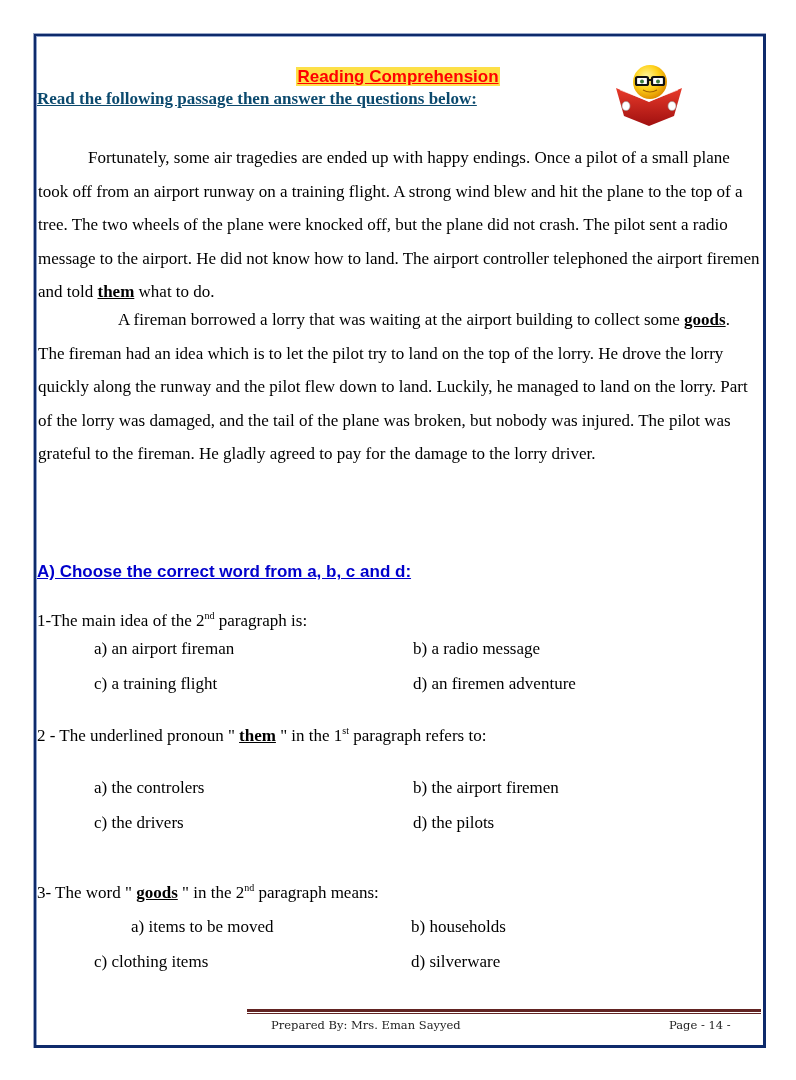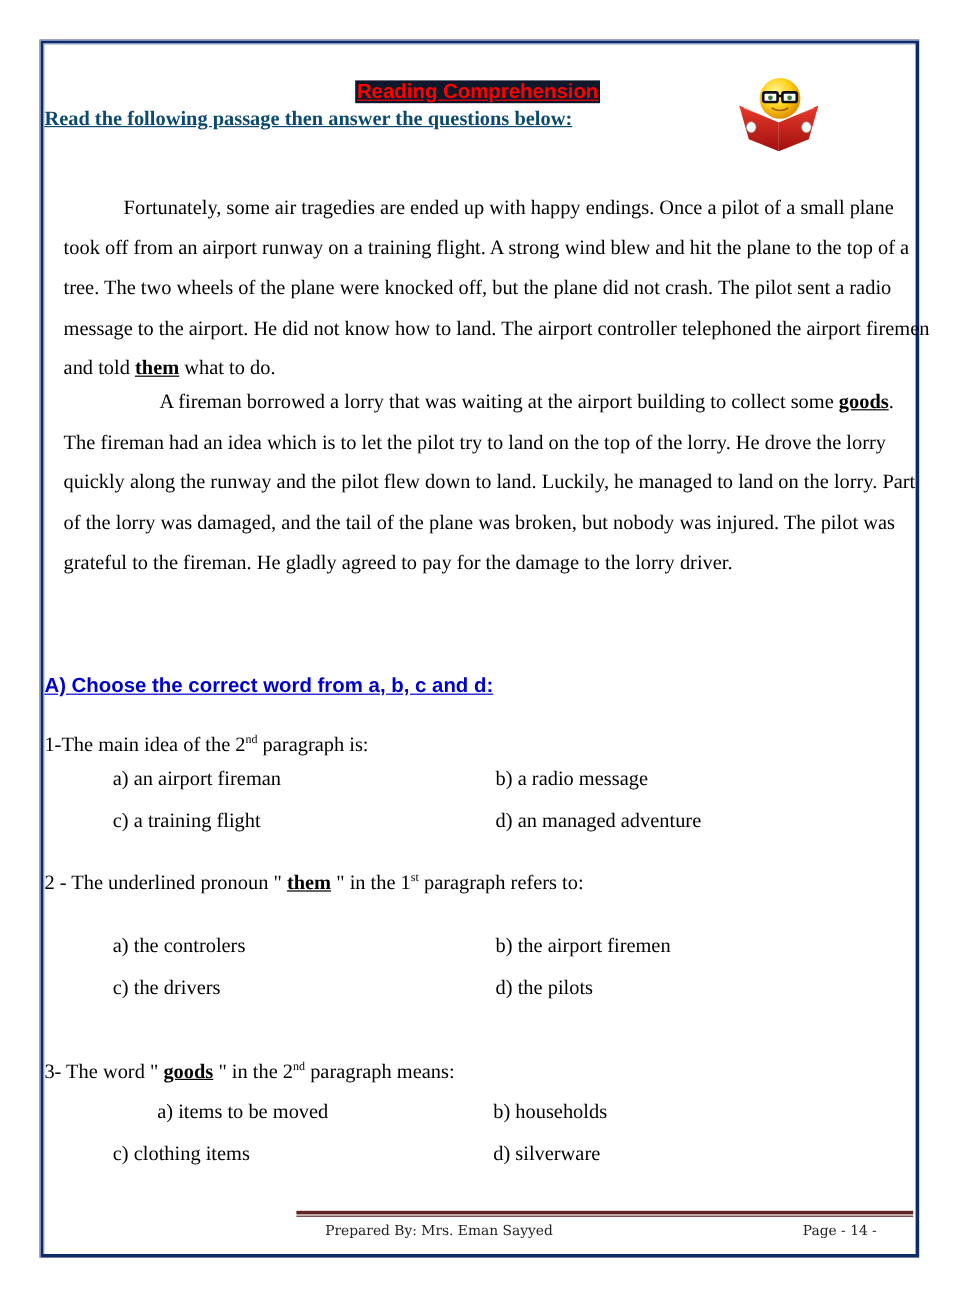--- a/index.html
+++ b/index.html
@@ -10,31 +10,31 @@
       box-shadow: 1px 1px 0 #8fa3cc inset;
     }
     .page-border::after {
       content: ""; position: absolute; left: -3px; top: -3px; right: -3px; bottom: -3px;
       border-top: 1px solid #9aa8c8; border-left: 1px solid #9aa8c8;
       pointer-events: none;
     }
     .title-wrap { position: absolute; left: 0; width: 796px; top: 66px; text-align: center; }
     .title {
       font-family: "Liberation Sans", sans-serif; font-weight: bold; font-size: 17px;
-      color: #ff0000; background: #0f172a; text-decoration: underline; padding: 0 1px;
+      color: #ff0000; background: #fde047; text-decoration: underline; padding: 0 1px;
       line-height: 22px;
     }
     .subtitle {
       position: absolute; left: 37px; top: 88px;
       font-family: Liberation Serif, serif; font-weight: bold; font-size: 17px;
       color: #0c4a6e; text-decoration: underline; line-height: 22px; white-space: nowrap;
     }
     .reader-icon { position: absolute; left: 612px; top: 62px; width: 74px; height: 66px; }
     .serif { font-family: "Liberation Serif", serif; font-size: 17px; color: #000; }
-    .para { position: absolute; left: 37px; width: 722px; line-height: 33.5px; margin: 16px; }
+    .para { position: absolute; left: 37px; width: 722px; line-height: 33.5px; margin: 1px; }
     .para .indent { display: inline-block; width: 50px; }
     .para b { text-decoration: underline; }
     .section-a {
       position: absolute; left: 37px; top: 561px;
       font-family: "Liberation Sans", sans-serif; font-weight: bold; font-size: 17px;
       color: #0000cc; text-decoration: underline; line-height: 22px;
     }
     .q { position: absolute; left: 37px; line-height: 22px; white-space: nowrap; }
     .opt { position: absolute; line-height: 22px; white-space: nowrap; }
     .q b { text-decoration: underline; }
@@ -87,21 +87,21 @@
 <p class="para serif" style="top:140px;"><span class="indent"></span><span>Fortunately, some air tragedies are ended up with happy endings. Once a pilot of a small plane took off from an airport runway on a training flight. A strong wind blew and hit the plane to the top of a tree. The two wheels of the plane were knocked off, but the plane did not crash. The pilot sent a radio message to the airport. He did not know how to land. The airport controller telephoned the airport firemen and told </span><b>them</b><span> what to do.</span></p>
 
 <p class="para serif" style="top:302px;"><span class="indent" style="width:80px;"></span><span>A fireman borrowed a lorry that was waiting at the airport building to collect some </span><b>goods</b><span>. The fireman had an idea which is to let the pilot try to land on the top of the lorry. He drove the lorry quickly along the runway and the pilot flew down to land. Luckily, he managed to land on the lorry. Part of the lorry was damaged, and the tail of the plane was broken, but nobody was injured. The pilot was grateful to the fireman. He gladly agreed to pay for the damage to the lorry driver.</span></p>
 
 <div class="section-a">A) Choose the correct word from a, b, c and d:</div>
 
 <div class="q serif" style="top:610px;"><span>1-The main idea of the 2</span><sup>nd</sup><span> paragraph is:</span></div>
 <div class="opt serif" style="left:94px;top:638px;">a) an airport fireman</div>
 <div class="opt serif" style="left:413px;top:638px;">b) a radio message</div>
 <div class="opt serif" style="left:94px;top:673px;">c) a training flight</div>
-<div class="opt serif" style="left:413px;top:673px;">d) an managed adventure</div>
+<div class="opt serif" style="left:413px;top:673px;">d) an firemen adventure</div>
 
 <div class="q serif" style="top:725px;"><span>2 - The underlined pronoun " </span><b>them</b><span> " in the 1</span><sup>st</sup><span> paragraph refers to:</span></div>
 <div class="opt serif" style="left:94px;top:777px;">a) the controlers</div>
 <div class="opt serif" style="left:413px;top:777px;">b) the airport firemen</div>
 <div class="opt serif" style="left:94px;top:812px;">c) the drivers</div>
 <div class="opt serif" style="left:413px;top:812px;">d) the pilots</div>
 
 <div class="q serif" style="top:882px;"><span>3- The word " </span><b>goods</b><span> " in the 2</span><sup>nd</sup><span> paragraph means:</span></div>
 <div class="opt serif" style="left:94px;top:916px;margin-left:37px;">a) items to be moved</div>
 <div class="opt serif" style="left:411px;top:916px;">b) households</div>

